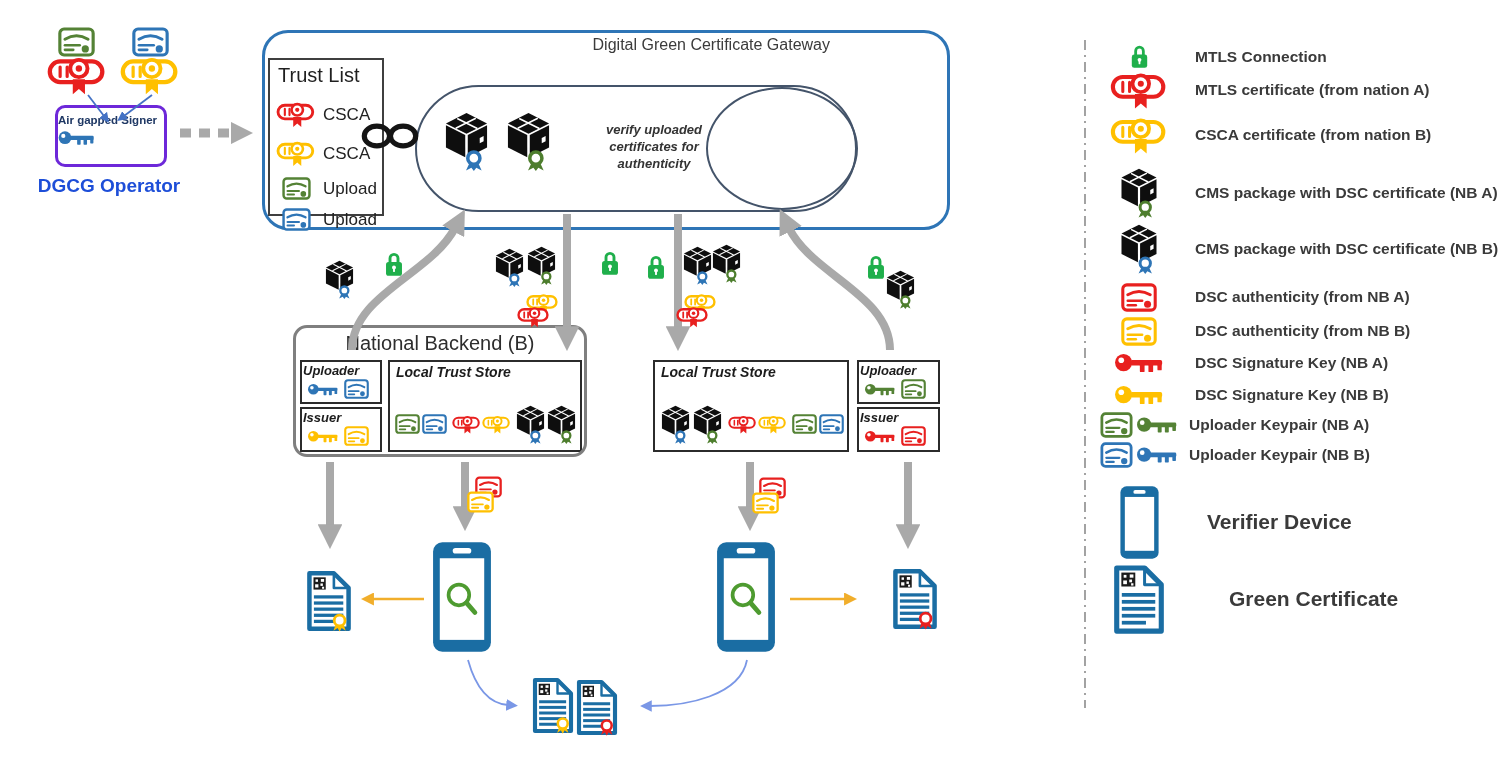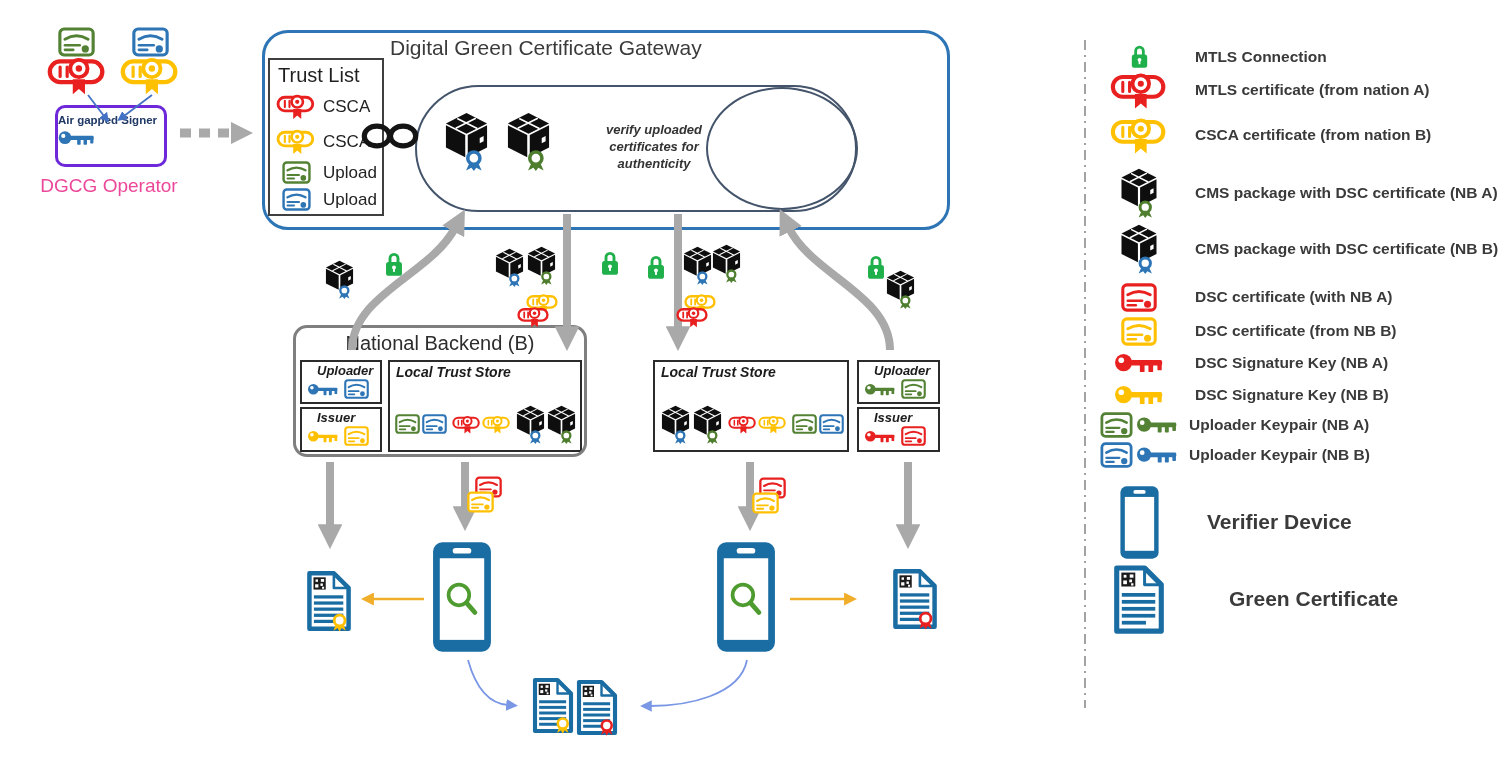--- a/index.html
+++ b/index.html
@@ -4,47 +4,47 @@
 <style>
   html,body{margin:0;padding:0;background:#fff;}
   .canvas{position:relative;width:1505px;height:784px;background:#fff;
           font-family:"Liberation Sans",sans-serif;color:#3a3a3a;overflow:hidden;}
   .box{position:absolute;box-sizing:border-box;}
   .ic{position:absolute;line-height:0;z-index:4;}
   svg.connectors{position:absolute;left:0;top:0;z-index:3;pointer-events:none;}
 
   
   .gw-outer{border:3px solid #2E75B6;border-radius:26px;z-index:2;}
-  .gw-title{position:absolute;left:390px;top:36px;width:440px;text-align:left;
-            font-size:21px;color:#3b3b3b;z-index:2;}
+  .gw-title{position:absolute;left:390px;top:36px;width:440px;text-align:right;
+            font-size:16px;color:#3b3b3b;z-index:2;}
   .stadium{border:2px solid #44546A;border-radius:64px;z-index:2;}
   .gw-circle{border:2px solid #44546A;border-radius:50%;z-index:2;}
   .verify{position:absolute;left:588px;top:121px;width:132px;font-style:italic;font-weight:600;
           font-size:13px;line-height:1.32;text-align:center;color:#333;z-index:2;}
 
   
   .tl{background:#fff;border:2.2px solid #3f3f3f;display:flex;flex-direction:column;
       padding:3px 5px;z-index:2;}
   .tl-title{font-size:20px;color:#1f1f1f;margin:1px 0 4px 3px;}
-  .tl-row{display:flex;align-items:center;gap:6px;margin-bottom:4px;}
+  .tl-row{display:flex;align-items:center;gap:6px;margin-bottom:4px;margin-top:8px;}
   .tl-ic{width:42px;display:flex;justify-content:center;line-height:0;}
   .tl-label{font-size:17px;color:#222;}
 
   
   .signer{border:3px solid #6d28d9;border-radius:10px;background:#fff;z-index:2;
           display:flex;flex-direction:column;align-items:flex-start;padding-top:6px;}
   .signer-label{font-size:11.5px;font-weight:600;color:#1F3864;}
   .op-label{position:absolute;left:20px;top:175px;width:178px;text-align:center;
-            font-size:19px;font-weight:400;color:#ec4899;z-index:2;}
+            font-size:19px;font-weight:700;color:#1d4ed8;z-index:2;}
 
   
   .nb{border:3px solid #7F7F7F;border-radius:14px;z-index:2;}
   .nb-title{position:absolute;left:0;right:0;top:4px;text-align:center;font-size:20px;color:#2d2d2d;}
   .inner{position:absolute;box-sizing:border-box;border:2.2px solid #2b2b2b;background:#fff;}
-  .sub-label{font-style:italic;font-weight:700;font-size:13px;color:#1c1c1c;padding:1px 0 0 15px;}
+  .sub-label{font-style:italic;font-weight:700;font-size:13px;color:#1c1c1c;padding:1px 0 0 1px;}
   .lts-label{font-size:14px;padding-top:2px;padding-left:6px;}
   .pair-row{display:flex;align-items:center;gap:5px;padding-left:5px;margin-top:1px;line-height:0;}
   .lts-row{position:absolute;left:5px;bottom:3px;height:46px;display:flex;align-items:center;line-height:0;}
 
   
   .lg-row{position:absolute;display:flex;align-items:center;z-index:2;font-weight:bold;}
   .lg-ic{width:92px;display:flex;justify-content:center;align-items:center;gap:3px;line-height:0;}
   .lg-label{font-size:15.5px;color:#3a3a3a;white-space:nowrap;}
   .lg-label.big{font-size:21px;}
 </style>
@@ -802,33 +802,33 @@
       <div class="lg-row" style="left: 1093px; top: 281px; height: 32px;">
         <span class="lg-ic">
           <svg width="36" height="29" viewBox="0 0 40 32" style="display:block">
             <rect x="2" y="2" width="36" height="28" rx="4.5" fill="#fff" stroke="#E8201F" stroke-width="3.4"></rect>
          <path d="M7.5 13 Q20 5.5 32.5 13" fill="none" stroke="#E8201F" stroke-width="3.2" stroke-linecap="round"></path>
          <path d="M7.5 19.5 H23.5" fill="none" stroke="#E8201F" stroke-width="2.8" stroke-linecap="round"></path>
          <path d="M7.5 24.5 H16.5" fill="none" stroke="#E8201F" stroke-width="2.8" stroke-linecap="round"></path>
          <circle cx="29.5" cy="23.5" r="3.9" fill="#E8201F"></circle>
           </svg>
         </span>
-        <span class="lg-label" style="margin-left: 10px;">DSC certificate (with NB A)</span>
+        <span class="lg-label" style="margin-left: 10px;">DSC authenticity (from NB A)</span>
       </div>
       <div class="lg-row" style="left: 1093px; top: 315px; height: 32px;">
         <span class="lg-ic">
           <svg width="36" height="29" viewBox="0 0 40 32" style="display:block">
             <rect x="2" y="2" width="36" height="28" rx="4.5" fill="#fff" stroke="#FFC000" stroke-width="3.4"></rect>
          <path d="M7.5 13 Q20 5.5 32.5 13" fill="none" stroke="#FFC000" stroke-width="3.2" stroke-linecap="round"></path>
          <path d="M7.5 19.5 H23.5" fill="none" stroke="#FFC000" stroke-width="2.8" stroke-linecap="round"></path>
          <path d="M7.5 24.5 H16.5" fill="none" stroke="#FFC000" stroke-width="2.8" stroke-linecap="round"></path>
          <circle cx="29.5" cy="23.5" r="3.9" fill="#FFC000"></circle>
           </svg>
         </span>
-        <span class="lg-label" style="margin-left: 10px;">DSC certificate (from NB B)</span>
+        <span class="lg-label" style="margin-left: 10px;">DSC authenticity (from NB B)</span>
       </div>
       <div class="lg-row" style="left: 1093px; top: 349px; height: 28px;">
         <span class="lg-ic">
           <svg width="50" height="24" viewBox="0 0 58 28" style="display:block">
             <circle cx="11" cy="13.5" r="10" fill="#E8201F"></circle>
             <circle cx="8.3" cy="10.8" r="3.3" fill="#fff"></circle>
          <rect x="19" y="10.5" width="37" height="6.5" rx="2" fill="#E8201F"></rect>
          <rect x="30" y="15.5" width="5.5" height="9" rx="1" fill="#E8201F"></rect>
          <rect x="40" y="15.5" width="5.5" height="9" rx="1" fill="#E8201F"></rect>
          <rect x="50.5" y="15.5" width="5" height="7" rx="1" fill="#E8201F"></rect>

